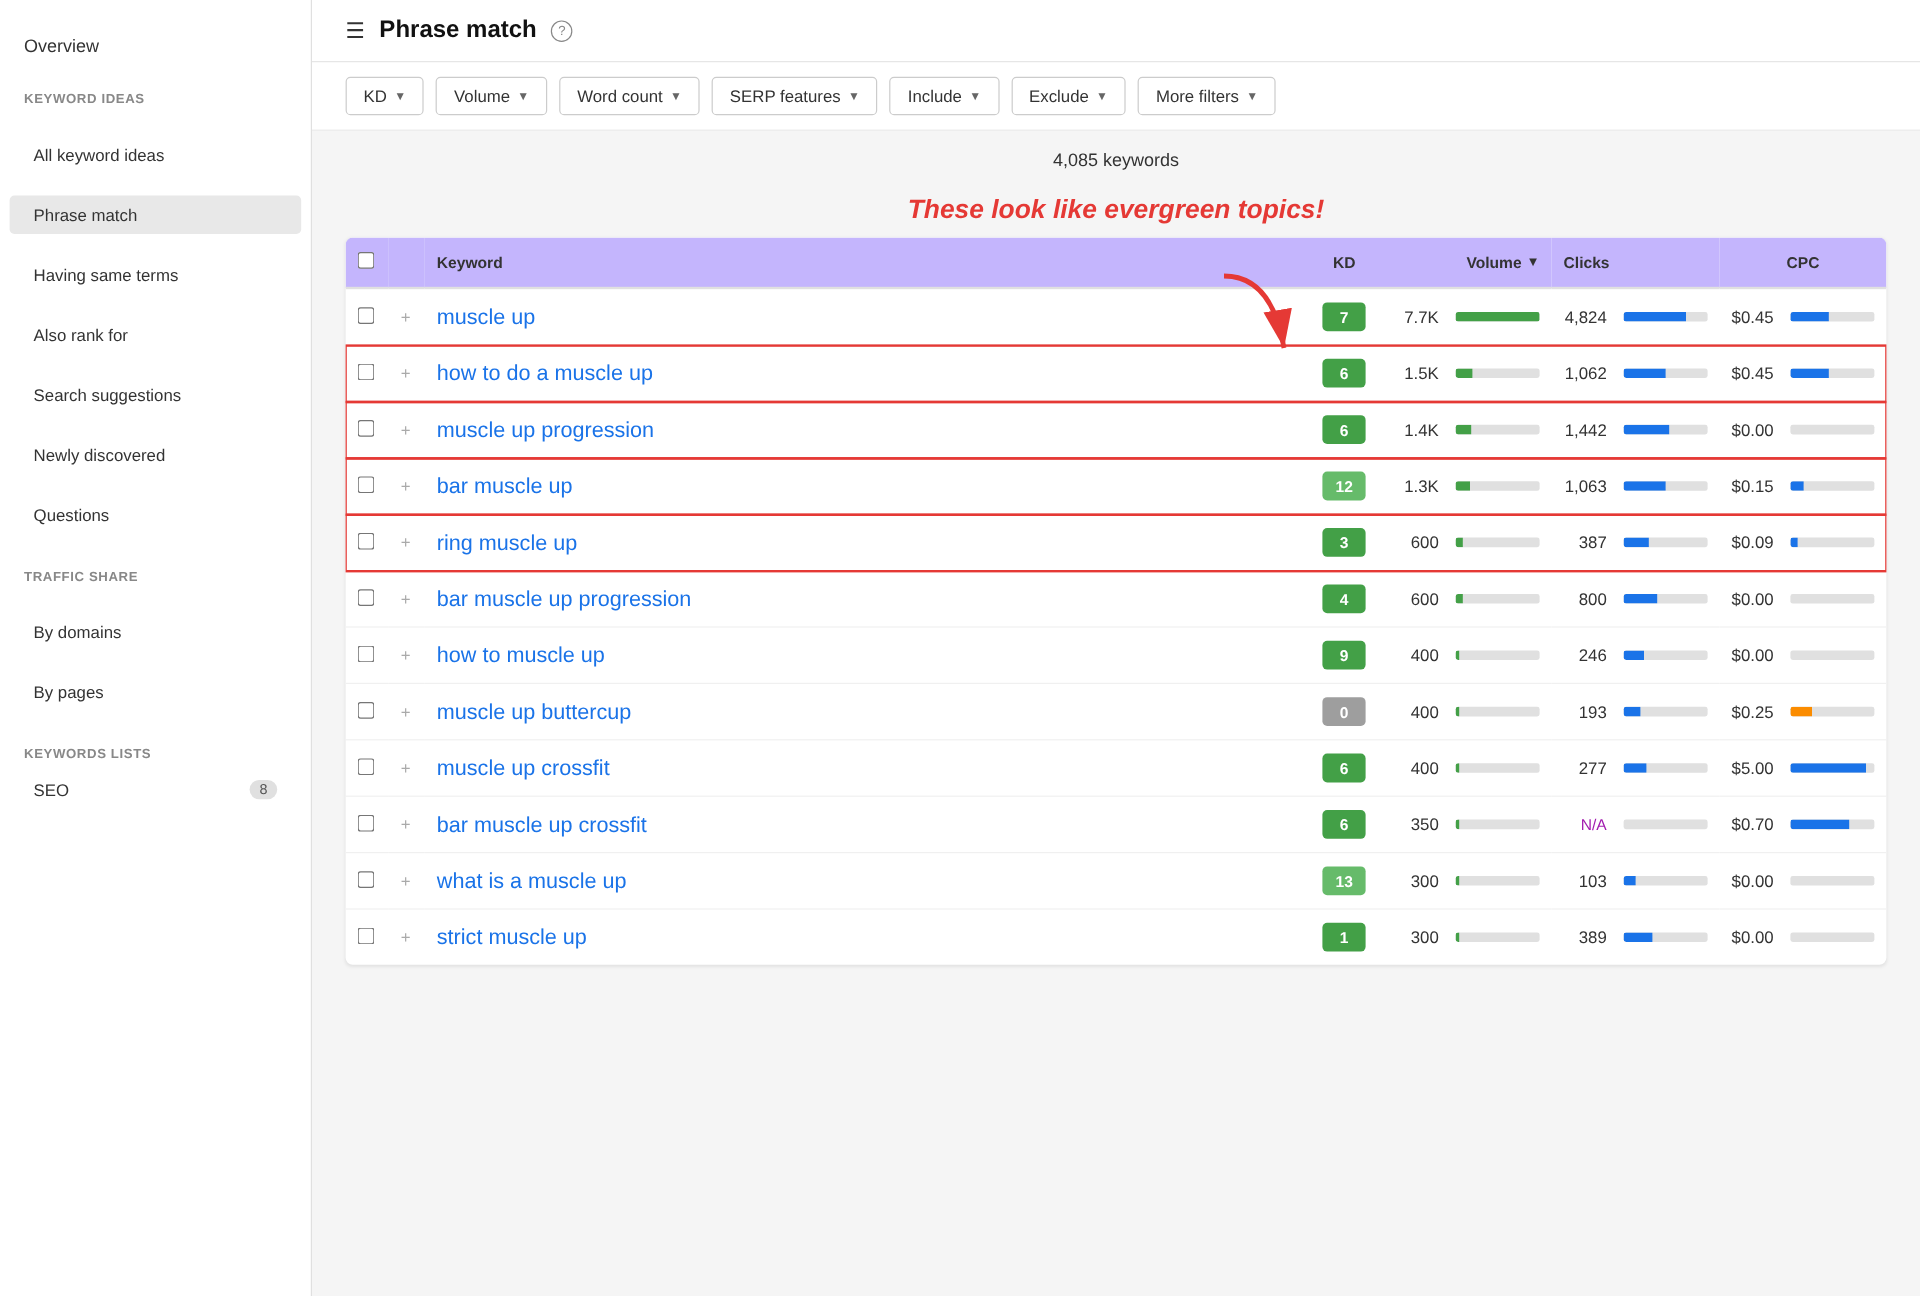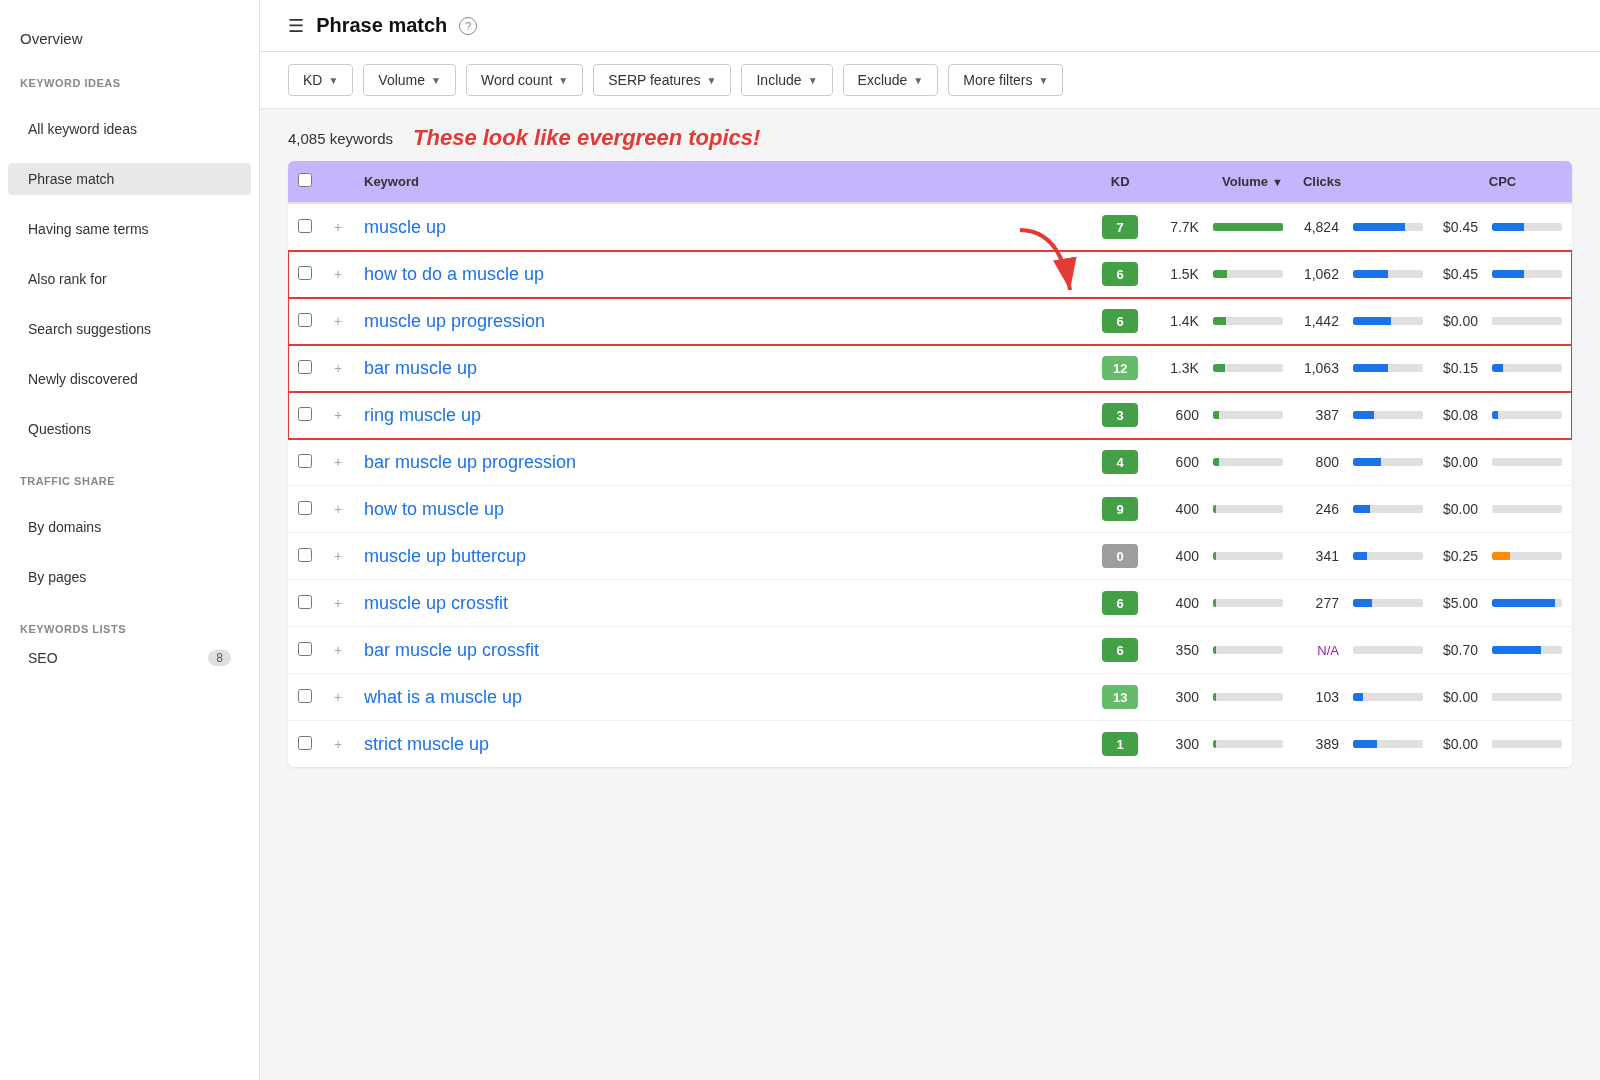--- a/index.html
+++ b/index.html
@@ -125,20 +125,21 @@
       overflow-y: auto;
       padding: 0 28px 28px;
       background: #f5f5f5;
     }
 
     .table-meta {
       padding: 16px 0 10px;
       display: flex;
       align-items: center;
       gap: 20px;
+      flex-direction: column;
     }
     .keyword-count {
       font-size: 15px;
       color: #333;
       font-weight: 500;
     }
     .annotation {
       font-size: 22px;
       font-weight: 800;
       color: #e53935;
@@ -496,21 +497,21 @@
     <td class="col-clicks">
       <div class="clicks-cell">
         <span>387</span>
         <div class="bar-cpc">
           <div class="bar-cpc-fill" style="width:30%;background:#1a73e8"></div>
         </div>
       </div>
     </td>
     <td class="col-cpc">
       <div class="cpc-cell">
-        <span>$0.08</span>
+        <span>$0.09</span>
         <div class="bar-cpc">
           <div class="bar-cpc-fill" style="width:9%;background:#1a73e8"></div>
         </div>
       </div>
     </td>
   </tr>
           <tr>
     <td class="col-check"><input type="checkbox" style=""></td>
     <td class="col-plus"><span class="plus-icon">+</span></td>
     <td><a class="keyword-link" href="#">bar muscle up progression</a></td>
@@ -584,21 +585,21 @@
     <td class="col-volume">
       <div class="volume-cell">
         <span>400</span>
         <div class="bar-vol">
           <div class="bar-vol-fill" style="width:5%"></div>
         </div>
       </div>
     </td>
     <td class="col-clicks">
       <div class="clicks-cell">
-        <span>341</span>
+        <span>193</span>
         <div class="bar-cpc">
           <div class="bar-cpc-fill" style="width:20%;background:#1a73e8"></div>
         </div>
       </div>
     </td>
     <td class="col-cpc">
       <div class="cpc-cell">
         <span>$0.25</span>
         <div class="bar-cpc">
           <div class="bar-cpc-fill" style="width:25%;background:#fb8c00"></div>

